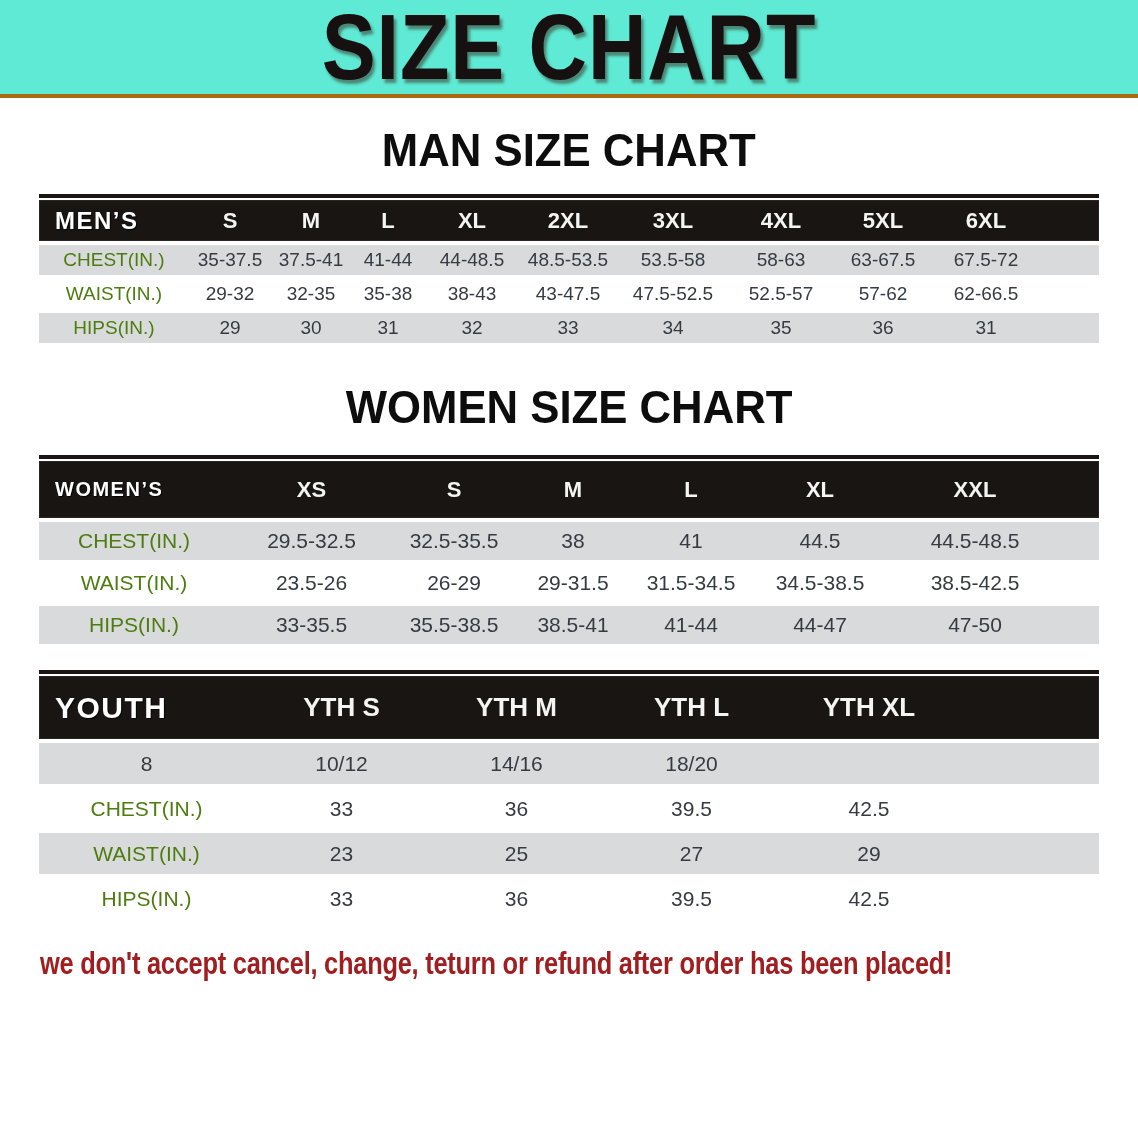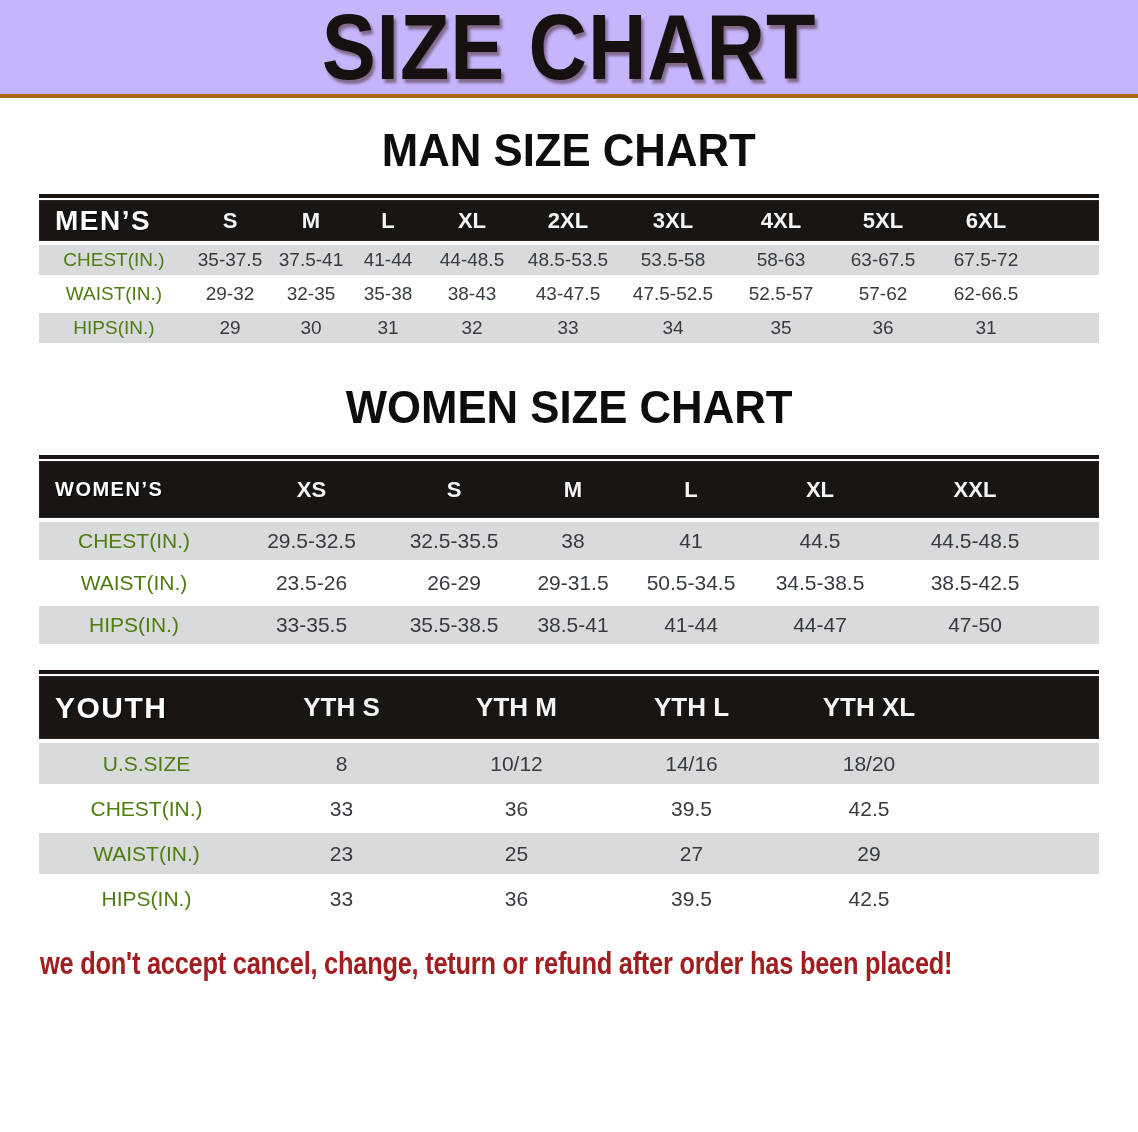--- a/index.html
+++ b/index.html
@@ -1,19 +1,19 @@
 <!DOCTYPE html>
 <html><head>
 <meta charset="utf-8">
 <style>
   html,body{margin:0;padding:0;background:#ffffff;width:1138px;height:1132px;overflow:hidden;
     font-family:"Liberation Sans",sans-serif;}
 
   
-  .banner{height:94px;background:#c4b5fd;border-bottom:4px solid #a8690f;text-align:center;}
+  .banner{height:94px;background:#5eead4;border-bottom:4px solid #a8690f;text-align:center;}
   .banner-title{display:inline-block;font-size:92px;font-weight:900;line-height:94px;color:#161110;
     letter-spacing:1px;transform:scaleX(0.88);transform-origin:center;
     text-shadow:3px 4px 3px rgba(50,15,0,0.45);white-space:nowrap;}
 
   
   .section-heading{text-align:center;line-height:48px;height:48px;}
   .section-heading>span{display:inline-block;font-size:46px;font-weight:800;color:#0d0d0d;
     transform:scaleX(0.95);transform-origin:center;white-space:nowrap;letter-spacing:0;}
   .section-heading.men{margin-top:28px;}
   .section-heading.women{margin-top:40px;}
@@ -32,21 +32,21 @@
     text-shadow:1px 1px 1px rgba(0,0,0,0.8);}
   .hsize{text-align:center;font-weight:700;color:#f4f4f2;white-space:nowrap;}
   .data-row{margin-top:4px;background:#ffffff;}
   .size-table .data-row:nth-child(even){background:#d8dadb;}
   .rlabel{text-align:center;color:#4d7c0f;white-space:nowrap;}
   .rval{text-align:center;color:#363b42;white-space:nowrap;}
 
   .table-men .grid-row{grid-template-columns:150px 82px 80px 74px 94px 98px 112px 104px 100px 106px 1fr;}
   .table-men .header-row{height:41px;}
   .table-men .data-row{height:30px;}
-  .table-men .hlabel{font-size:28px;}
+  .table-men .hlabel{font-size:24px;}
   .table-men .hsize{font-size:22px;}
   .table-men .rlabel,.table-men .rval{font-size:19px;}
 
   .table-women .grid-row{grid-template-columns:190px 165px 120px 118px 118px 140px 170px 1fr;}
   .table-women .header-row{height:57px;}
   .table-women .data-row{height:38px;}
   .table-women .hlabel{font-size:20px;}
   .table-women .hsize{font-size:22px;}
   .table-women .rlabel,.table-women .rval{font-size:21px;}
 
@@ -143,21 +143,21 @@
         <div class="cell rval">38</div>
         <div class="cell rval">41</div>
         <div class="cell rval">44.5</div>
         <div class="cell rval">44.5-48.5</div>
       </div>
       <div class="grid-row data-row">
         <div class="cell rlabel">WAIST(IN.)</div>
         <div class="cell rval">23.5-26</div>
         <div class="cell rval">26-29</div>
         <div class="cell rval">29-31.5</div>
-        <div class="cell rval">50.5-34.5</div>
+        <div class="cell rval">31.5-34.5</div>
         <div class="cell rval">34.5-38.5</div>
         <div class="cell rval">38.5-42.5</div>
       </div>
       <div class="grid-row data-row">
         <div class="cell rlabel">HIPS(IN.)</div>
         <div class="cell rval">33-35.5</div>
         <div class="cell rval">35.5-38.5</div>
         <div class="cell rval">38.5-41</div>
         <div class="cell rval">41-44</div>
         <div class="cell rval">44-47</div>
@@ -169,21 +169,20 @@
 <section>
   <div class="size-table table-youth">
       <div class="grid-row header-row">
         <div class="cell hlabel">YOUTH</div>
         <div class="cell hsize">YTH S</div>
         <div class="cell hsize">YTH M</div>
         <div class="cell hsize">YTH L</div>
         <div class="cell hsize">YTH XL</div>
       </div>
       <div class="grid-row data-row">
-        <div class="cell rlabel">U.S.SIZE</div>
         <div class="cell rval">8</div>
         <div class="cell rval">10/12</div>
         <div class="cell rval">14/16</div>
         <div class="cell rval">18/20</div>
       </div>
       <div class="grid-row data-row">
         <div class="cell rlabel">CHEST(IN.)</div>
         <div class="cell rval">33</div>
         <div class="cell rval">36</div>
         <div class="cell rval">39.5</div>

